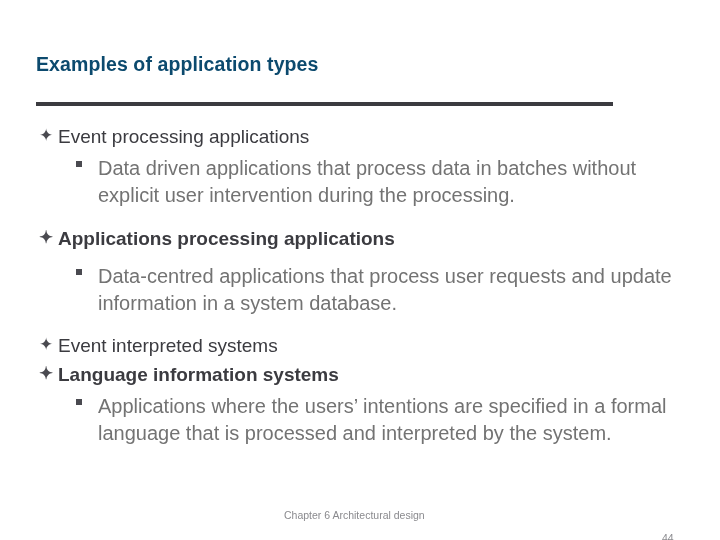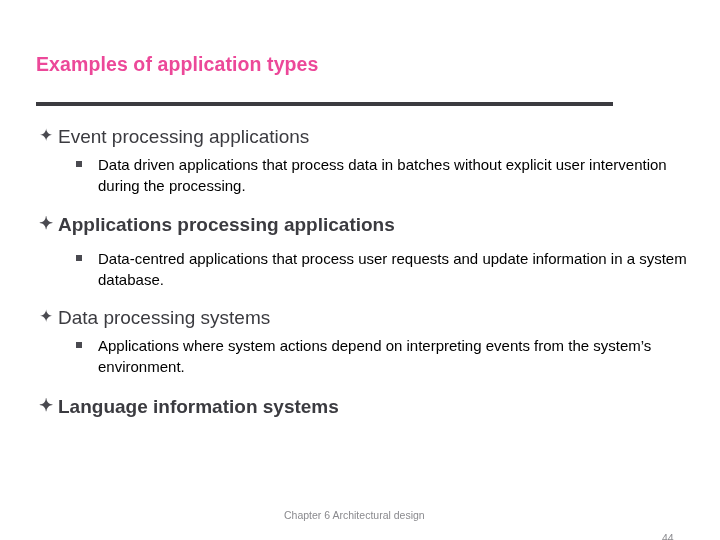--- a/index.html
+++ b/index.html
@@ -21,21 +21,21 @@
   }
 
   
   .slide-title {
     position: absolute;
     left: 36px;
     top: 53px;
     width: 600px;
     font-size: 19.5px;
     font-weight: bold;
-    color: #ec4899;
+    color: #0c4a6e;
     letter-spacing: 0.1px;
     line-height: 1.2;
     white-space: nowrap;
   }
 
   
   .title-rule {
     position: absolute;
     left: 36px;
     top: 102px;
@@ -72,22 +72,22 @@
     font-size: 17px;
     color: #4a4a50;
     text-align: center;
   }
 
   .l2 {
     position: relative;
     padding-left: 98px;
     padding-right: 32px;
     margin: 6px 0 14px 0;
-    font-size: 15px;
-    color: #000000;
+    font-size: 20px;
+    color: #737373;
     line-height: 1.37;
   }
 
   .l2 .bullet-sq {
     position: absolute;
     left: 76px;
     top: 6px;
     width: 6px;
     height: 6px;
     background: #4a4a50;
@@ -145,30 +145,30 @@
       <span class="bullet-star">✦</span>
       <span>Applications processing applications</span>
     </div>
     <div class="l2 sp-b">
       <span class="bullet-sq"></span>
       <span>Data-centred applications that process user requests and update information in a system database.</span>
     </div>
 
     <div class="l1">
       <span class="bullet-star">✦</span>
-      <span>Data processing systems</span>
-    </div>
-    <div class="l2 sp-a">
-      <span class="bullet-sq"></span>
-      <span>Applications where system actions depend on interpreting events from the system’s environment.</span>
+      <span>Event interpreted systems</span>
     </div>
 
     <div class="l1 bold">
       <span class="bullet-star">✦</span>
       <span>Language information systems</span>
+    </div>
+    <div class="l2">
+      <span class="bullet-sq"></span>
+      <span>Applications where the users’ intentions are specified in a formal language that is processed and interpreted by the system.</span>
     </div>
 
   </div>
 
   <div class="footer">
     <span class="footer-text">Chapter 6 Architectural design</span>
     <span class="footer-page">44</span>
   </div>
 
 </div>

